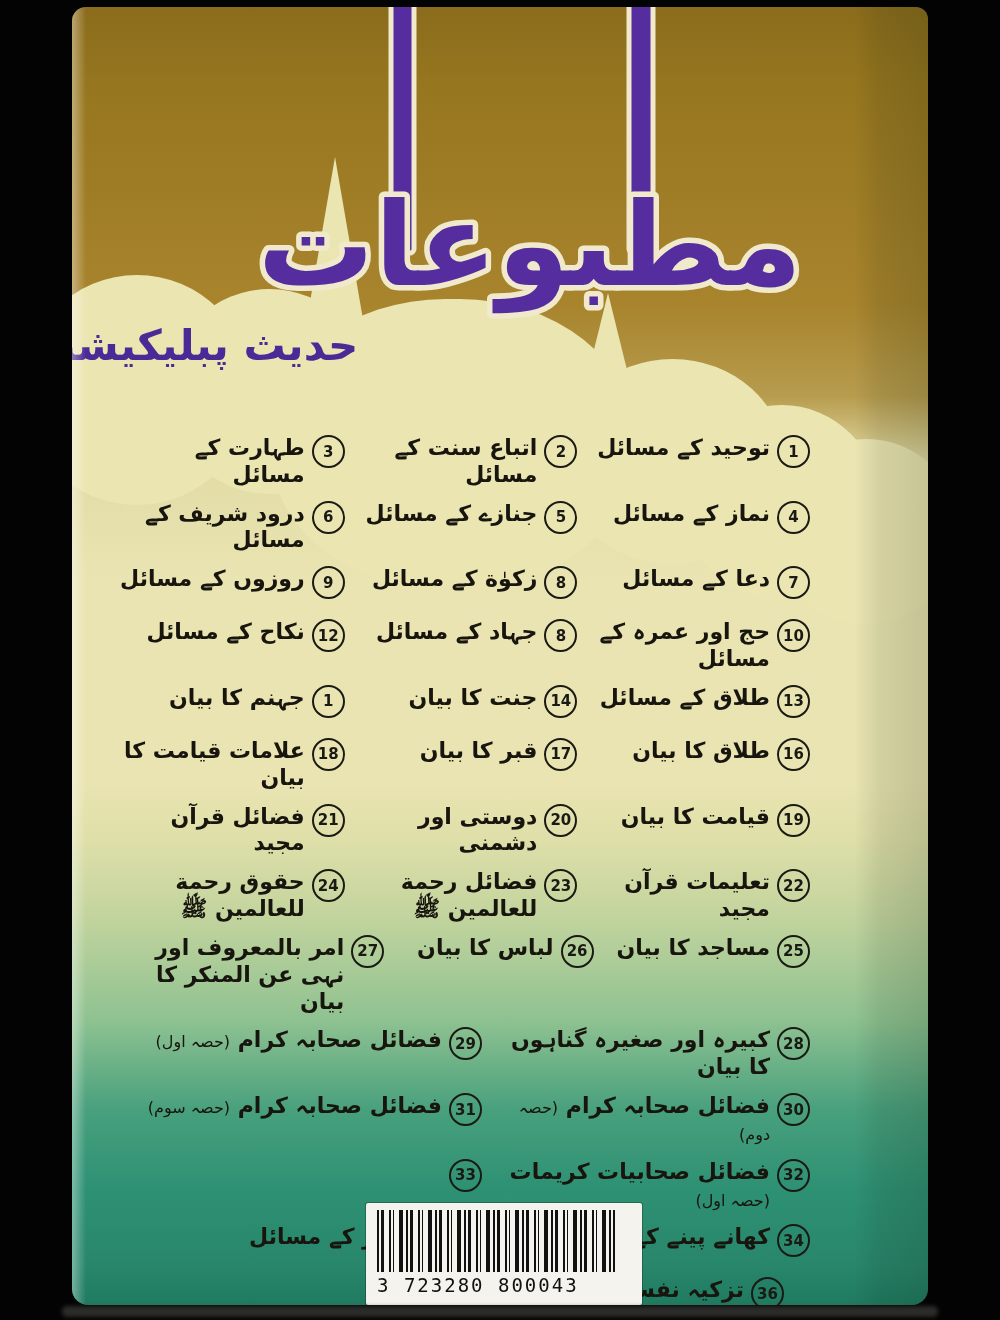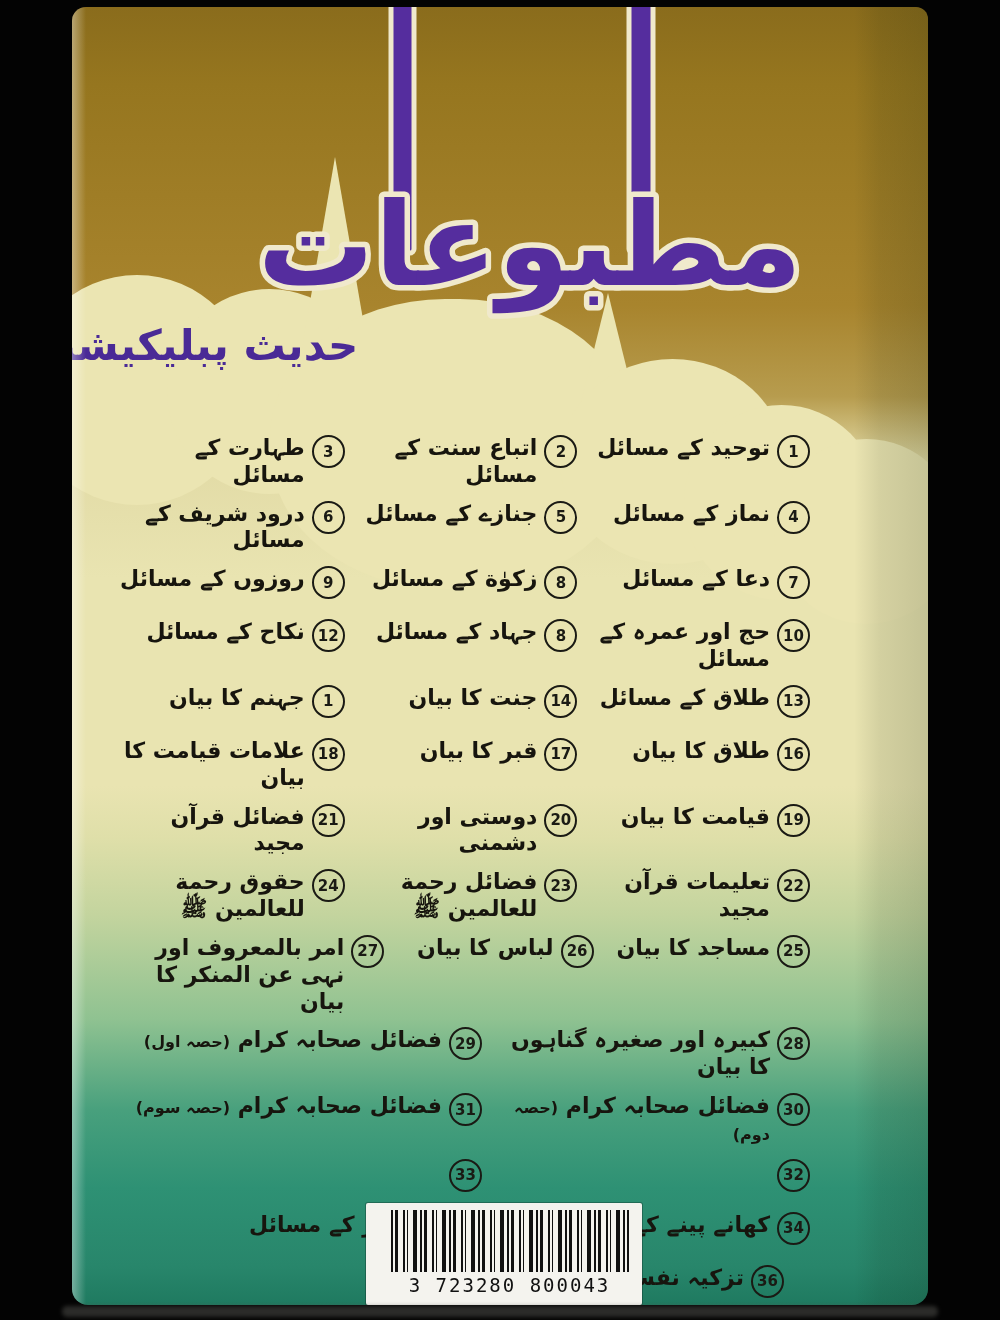--- a/index.html
+++ b/index.html
@@ -50,26 +50,26 @@
   .it{display:flex;direction:rtl;align-items:flex-start;gap:7px;padding-left:4px;box-sizing:border-box;}
   .row3  .it{width:33.33%;}
   .row3c .it:nth-child(1){width:31%;} .row3c .it:nth-child(2){width:30%;} .row3c .it:nth-child(3){width:39%;}
   .row2a .it:nth-child(1){width:47%;} .row2a .it:nth-child(2){width:53%;}
   .row2b .it:nth-child(1){width:50%;} .row2b .it:nth-child(2){width:50%;}
   .row1{padding-right:26px;}
   .num{flex:0 0 auto;width:29px;height:29px;margin-top:3px;border:2px solid #1a1a14;
     border-radius:50%;display:flex;align-items:center;justify-content:center;
     font-size:15px;font-weight:bold;color:#1a1a14;background:transparent;}
   .txt{font-size:22px;font-weight:bold;color:#17150e;line-height:1.22;padding-top:3px;}
-  .part{font-size:16px;font-weight:bold;}
+  .part{font-size:16px;font-weight:normal;}
 
   
   .barcode{position:absolute;left:294px;top:1196px;width:276px;height:102px;
     background:#f4f3ee;border-radius:2px;box-shadow:0 0 0 1px rgba(0,0,0,.25);
-    display:flex;flex-direction:column;align-items:center;padding-top:7px;box-sizing:border-box;padding-left:11px;}
+    display:flex;flex-direction:column;align-items:flex-start;padding-top:7px;box-sizing:border-box;padding-left:11px;}
   .bars{width:238px;height:62px;
     background:repeating-linear-gradient(90deg,
       #111 0 2px,#f4f3ee 2px 4px,#111 4px 7px,#f4f3ee 7px 12px,
       #111 12px 14px,#f4f3ee 14px 16px,#111 16px 17px,#f4f3ee 17px 22px,
       #111 22px 26px,#f4f3ee 26px 29px);}
   .bdigits{margin-top:2px;font-family:"DejaVu Sans Mono",monospace;
     font-size:19px;color:#111;letter-spacing:2px;}
 
   
   .floor{position:absolute;left:62px;top:1306px;width:876px;height:11px;
@@ -252,20 +252,21 @@
           </span>
         <span class="it">
             <span class="num">31</span>
             <span class="txt"><span>فضائل صحابہ کرام</span> <span class="part">(حصہ سوم)</span></span>
           </span>
       </div>
 
       <div class="row row2a">
         <span class="it">
             <span class="num">32</span>
+            <span class="txt"><span>فضائل صحابیات کریمات</span> <span class="part">(حصہ اول)</span></span>
           </span>
         <span class="it">
             <span class="num">33</span>
           </span>
       </div>
 
       <div class="row row2b">
         <span class="it">
             <span class="num">34</span>
             <span class="txt">کھانے پینے کے مسائل</span>

